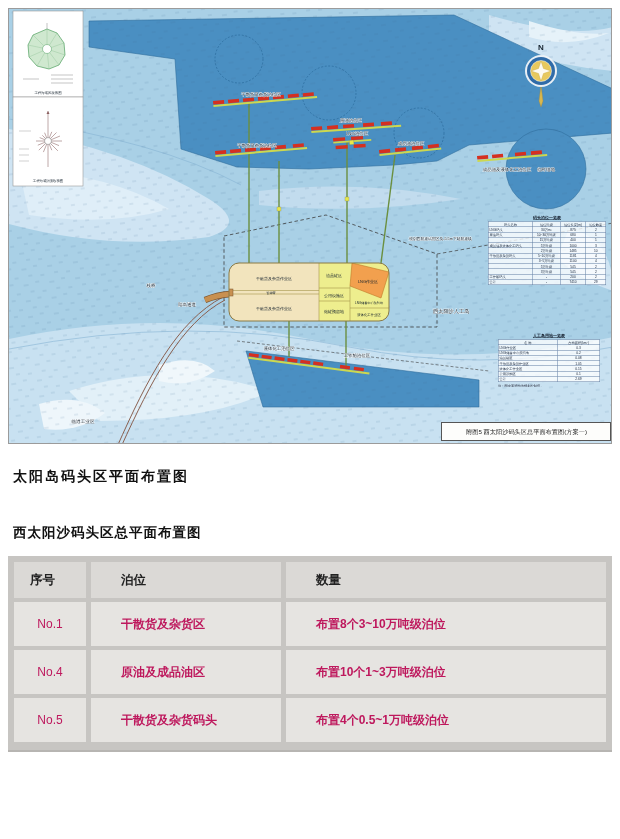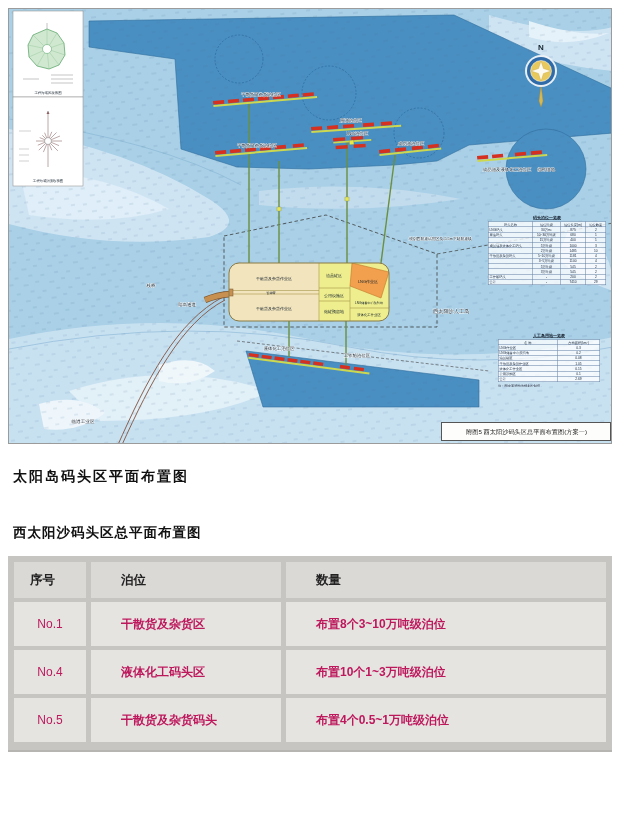--- a/index.html
+++ b/index.html
@@ -456,21 +456,21 @@
         </tr>
       </thead>
       <tbody>
           <tr>
             <td>No.1</td>
             <td>干散货及杂货区</td>
             <td>布置8个3~10万吨级泊位</td>
           </tr>
           <tr>
             <td>No.4</td>
-            <td>液体化工码头区</td>
+            <td>原油及成品油区</td>
             <td>布置10个1~3万吨级泊位</td>
           </tr>
           <tr>
             <td>No.5</td>
             <td>干散货及杂货码头</td>
             <td>布置4个0.5~1万吨级泊位</td>
           </tr>
         </tbody>
     </table>
   </div>

